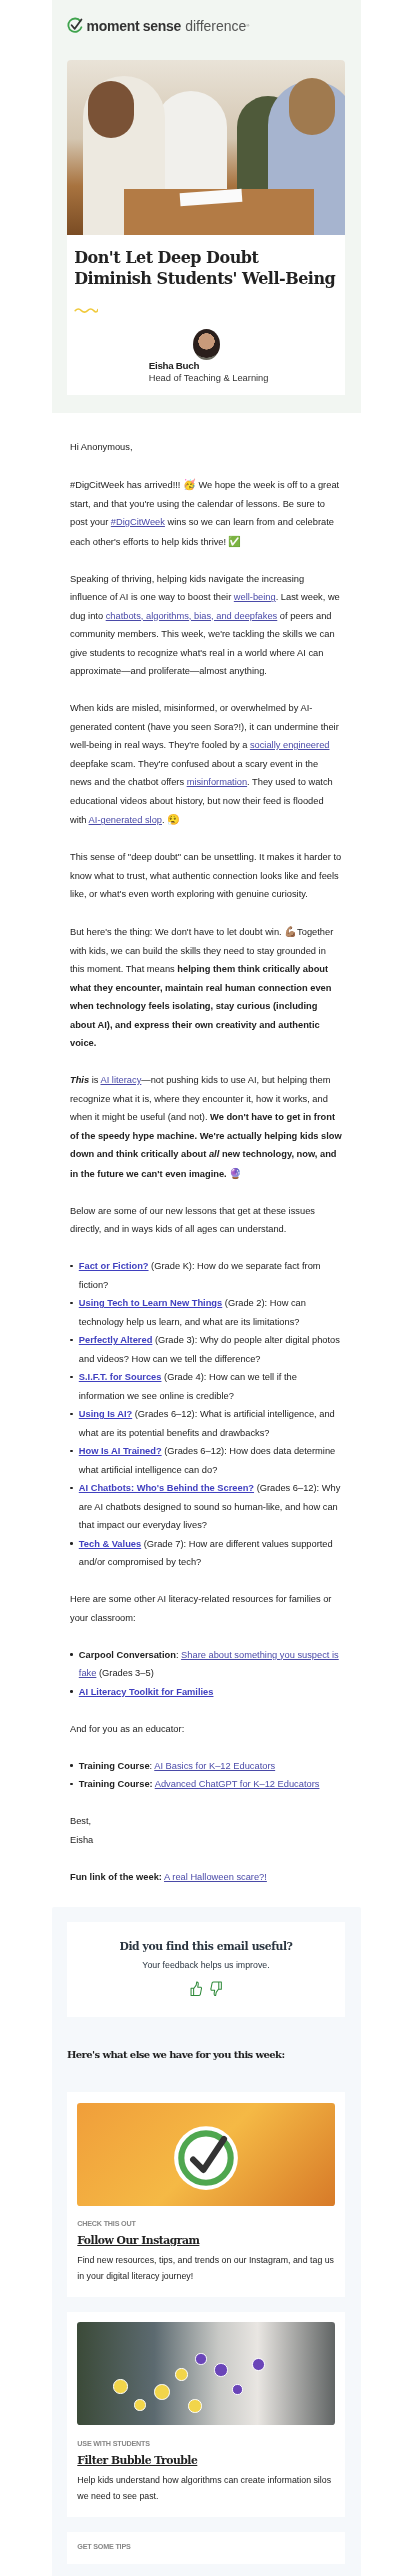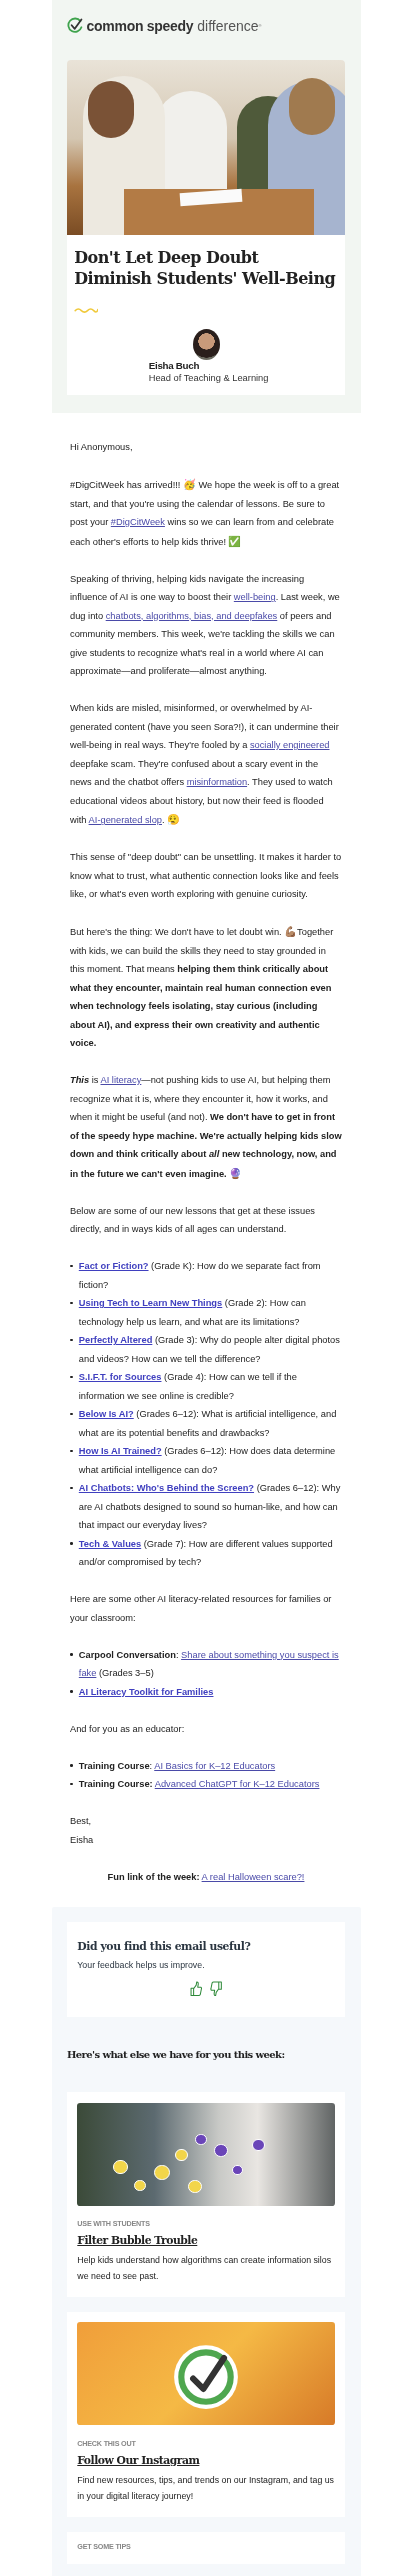--- a/index.html
+++ b/index.html
@@ -36,25 +36,25 @@
   
   .content { padding: 25px 18.5px 0 18.5px; font-size: 9.3px; line-height: 18.5px; color: #222; }
   .content p { margin-bottom: 18.5px; }
   .content ul { list-style: none; margin-bottom: 18.5px; }
   .content ul li { position: relative; padding-left: 8.8px; }
   .content ul li::before { content: ""; position: absolute; left: 0; top: 7.7px; width: 2.6px; height: 2.6px; border-radius: 50%; background: #222; }
   .content ul.lessons li a { font-weight: bold; color: #3f3fbf; }
   .content ul.tight { line-height: 18.5px; }
   .emoji { font-family: "DejaVu Sans", sans-serif; font-size: 10.3px; }
   .signoff { margin-top: 18.5px; }
-  .fun { margin-top: 18.5px; margin-bottom: 20.6px; text-align: center; }
+  .fun { margin-top: 18.5px; margin-bottom: 20.6px; }
 
   
   .more { background: #f5f8fb; padding: 15.5px 15.5px 15.5px 15.5px; border-radius: 2.1px; }
-  .feedback { background: #fff; padding: 17.5px 10.3px 19.6px 10.3px; text-align: left; }
+  .feedback { background: #fff; padding: 17.5px 10.3px 19.6px 10.3px; text-align: center; }
   .fb-title { font-family: "DejaVu Serif", "Liberation Serif", serif; font-size: 10.8px; font-weight: bold; color: #2a3540; letter-spacing: -0.4px; }
   .fb-sub { font-size: 8.8px; color: #2a3540; margin-top: 7.2px; }
   .fb-icons { margin-top: 10.3px; display: flex; justify-content: center; gap: 7.2px; }
   .fb-icons span { display: inline-block; width: 12.4px; height: 17.5px; }
   .more-title { font-family: "DejaVu Serif", "Liberation Serif", serif; font-size: 10px; font-weight: bold; color: #222; line-height: 1.6; margin: 30px 0 29px 0; letter-spacing: -0.6px; }
   .card { background: #fff; padding: 10.3px 10.3px 12.4px 10.3px; margin-bottom: 15.5px; }
   .card:last-child { margin-bottom: 0; }
   .card-img { height: 103px; border-radius: 3.1px; overflow: hidden; margin-bottom: 13.4px; position: relative; }
   .img-bubble { background: linear-gradient(90deg, #3b4a38 0%, #5c6a70 30%, #c8c9c6 55%, #e9e6e2 70%, #606464 100%); }
   .img-insta { background: linear-gradient(135deg, #f09e3a 0%, #f5b945 50%, #d77a28 100%); }
@@ -67,21 +67,21 @@
 <body>
 
 <div class="wrap">
 
   <div class="header">
     <div class="logo">
       <svg width="16.5" height="17.5" viewBox="0 0 32 34">
         <path d="M26 8 A13 13 0 1 0 28 20" fill="none" stroke="#3fa34d" stroke-width="3.5" stroke-linecap="round"></path>
         <path d="M9 16 L15 23 L28 5" fill="none" stroke="#333" stroke-width="3.5" stroke-linecap="round" stroke-linejoin="round"></path>
       </svg>
-      <span class="logo-text">common speedy</span>
+      <span class="logo-text">moment sense</span>
       <span class="logo-sub">difference</span>
       <span class="logo-reg">®</span>
     </div>
 
     <div class="hero">
       <div class="p2"></div>
         <div class="p1"></div>
         <div class="p3"></div>
         <div class="p4"></div>
       <div class="head1"></div>
@@ -130,21 +130,21 @@
       <b><i>This</i></b><span> is </span><a href="#">AI literacy</a><span>—not pushing kids to use AI, but helping them recognize what it is, where they encounter it, how it works, and when it might be useful (and not). </span><b>We don't have to get in front of the speedy hype machine. We're actually helping kids slow down and think critically about </b><b><i>all</i></b><b> new technology, now, and in the future we can't even imagine. </b><span class="emoji">🔮</span>
     </p>
 
     <p>Below are some of our new lessons that get at these issues directly, and in ways kids of all ages can understand.</p>
 
     <ul class="lessons">
       <li><a href="#">Fact or Fiction?</a><span> (Grade K): How do we separate fact from fiction?</span></li>
       <li><a href="#">Using Tech to Learn New Things</a><span> (Grade 2): How can technology help us learn, and what are its limitations?</span></li>
       <li><a href="#">Perfectly Altered</a><span> (Grade 3): Why do people alter digital photos and videos? How can we tell the difference?</span></li>
       <li><a href="#">S.I.F.T. for Sources</a><span> (Grade 4): How can we tell if the information we see online is credible?</span></li>
-      <li><a href="#">Below Is AI?</a><span> (Grades 6–12): What is artificial intelligence, and what are its potential benefits and drawbacks?</span></li>
+      <li><a href="#">Using Is AI?</a><span> (Grades 6–12): What is artificial intelligence, and what are its potential benefits and drawbacks?</span></li>
       <li><a href="#">How Is AI Trained?</a><span> (Grades 6–12): How does data determine what artificial intelligence can do?</span></li>
       <li><a href="#">AI Chatbots: Who's Behind the Screen?</a><span> (Grades 6–12): Why are AI chatbots designed to sound so human-like, and how can that impact our everyday lives?</span></li>
       <li><a href="#">Tech &amp; Values</a><span> (Grade 7): How are different values supported and/or compromised by tech?</span></li>
     </ul>
 
     <p>Here are some other AI literacy-related resources for families or your classroom:</p>
 
     <ul class="tight">
       <li><b>Carpool Conversation</b><span>: </span><a href="#">Share about something you suspect is fake</a><span> (Grades 3–5)</span></li>
       <li><a href="#" style="font-weight:bold;color:#3f3fbf">AI Literacy Toolkit for Families</a></li>
@@ -181,50 +181,50 @@
           <svg width="12.4" height="17.5" viewBox="0 0 24 34">
               <path d="M22 18 H17 V4 H22 Z M17 17 L12 24 L11 30 Q8 31 8 26 L9 20 H3 Q1 19 2 16 L4 6 Q5 4 7 4 H17" fill="none" stroke="#2f8a3a" stroke-width="2" stroke-linejoin="round"></path>
             </svg>
         </span>
       </div>
     </div>
 
     <h2 class="more-title">Here's what else we have for you this week:</h2>
 
     <div class="card">
+      <div class="card-img img-insta">
+        <svg style="position:absolute;left:93px;top:18px" width="72" height="72" viewBox="0 0 140 140">
+          <circle cx="70" cy="72" r="62" fill="#fff"></circle>
+          <circle cx="70" cy="72" r="48" fill="none" stroke="#4fa74f" stroke-width="12"></circle>
+          <path d="M45 75 L65 95 L105 35" fill="none" stroke="#333" stroke-width="12" stroke-linecap="round" stroke-linejoin="round"></path>
+        </svg>
+      </div>
+      <div class="eyebrow">Check this out</div>
+      <a href="#" class="card-title">Follow Our Instagram</a>
+      <div class="card-desc">Find new resources, tips, and trends on our Instagram, and tag us in your digital literacy journey!</div>
+    </div>
+
+    <div class="card">
       <div class="card-img img-bubble">
         <div class="bubble" style="left:36px;top:57px;width:14.4px;height:14.4px;background:#f2d54a"></div>
         <div class="bubble" style="left:57px;top:77px;width:11.3px;height:11.3px;background:#f2d54a"></div>
         <div class="bubble" style="left:77px;top:62px;width:15.5px;height:15.5px;background:#f2d54a"></div>
         <div class="bubble" style="left:98px;top:46px;width:12.4px;height:12.4px;background:#f2d54a"></div>
         <div class="bubble" style="left:111px;top:77px;width:13.4px;height:13.4px;background:#f2d54a"></div>
         <div class="bubble" style="left:118px;top:31px;width:11.3px;height:11.3px;background:#6a45b8"></div>
         <div class="bubble" style="left:137px;top:41px;width:13.4px;height:13.4px;background:#6a45b8"></div>
         <div class="bubble" style="left:155px;top:62px;width:10.3px;height:10.3px;background:#6a45b8"></div>
         <div class="bubble" style="left:175px;top:36px;width:12.4px;height:12.4px;background:#6a45b8"></div>
       </div>
       <div class="eyebrow">Use with students</div>
       <a href="#" class="card-title">Filter Bubble Trouble</a>
       <div class="card-desc">Help kids understand how algorithms can create information silos we need to see past.</div>
     </div>
 
     <div class="card">
-      <div class="card-img img-insta">
-        <svg style="position:absolute;left:93px;top:18px" width="72" height="72" viewBox="0 0 140 140">
-          <circle cx="70" cy="72" r="62" fill="#fff"></circle>
-          <circle cx="70" cy="72" r="48" fill="none" stroke="#4fa74f" stroke-width="12"></circle>
-          <path d="M45 75 L65 95 L105 35" fill="none" stroke="#333" stroke-width="12" stroke-linecap="round" stroke-linejoin="round"></path>
-        </svg>
-      </div>
-      <div class="eyebrow">Check this out</div>
-      <a href="#" class="card-title">Follow Our Instagram</a>
-      <div class="card-desc">Find new resources, tips, and trends on our Instagram, and tag us in your digital literacy journey!</div>
-    </div>
-
-    <div class="card">
       <div class="eyebrow">Get some tips</div>
 
     </div>
 
   </div>
 
 </div>
 
 
 </body></html>

